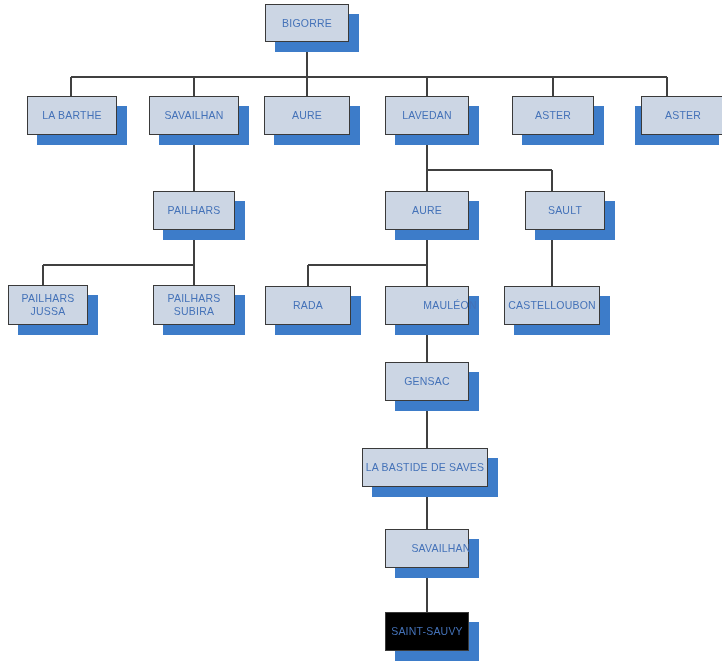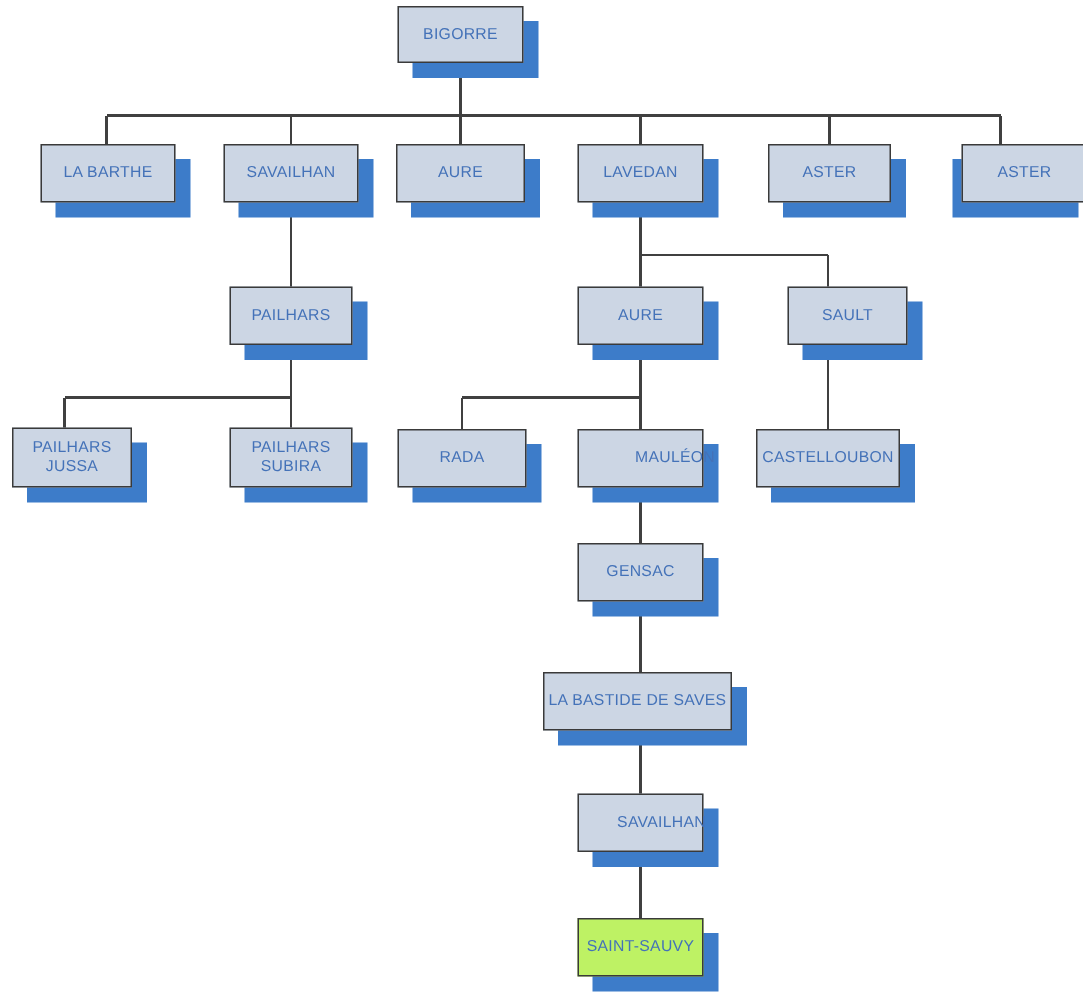--- a/index.html
+++ b/index.html
@@ -194,18 +194,18 @@
         </div>
       </div>
       <div class="node" style="left: 385px; top: 529px; width: 84px; height: 39px;">
         <div class="node-shadow" style="background: rgb(61, 124, 201);"></div>
         <div class="node-box" style="background: rgb(204, 214, 228); border-color: rgb(58, 58, 58);">
           <span class="node-label" style="color: rgb(68, 114, 184); margin-left: 28px;">SAVAILHAN</span>
         </div>
       </div>
       <div class="node" style="left: 385px; top: 612px; width: 84px; height: 39px;">
         <div class="node-shadow" style="background: rgb(61, 124, 201);"></div>
-        <div class="node-box" style="background: #bef264; border-color: rgb(58, 58, 58);">
+        <div class="node-box" style="background: #000000; border-color: rgb(58, 58, 58);">
           <span class="node-label" style="color: rgb(68, 114, 184);">SAINT-SAUVY</span>
         </div>
       </div>
     </div>
 </div>
 
 </body></html>

